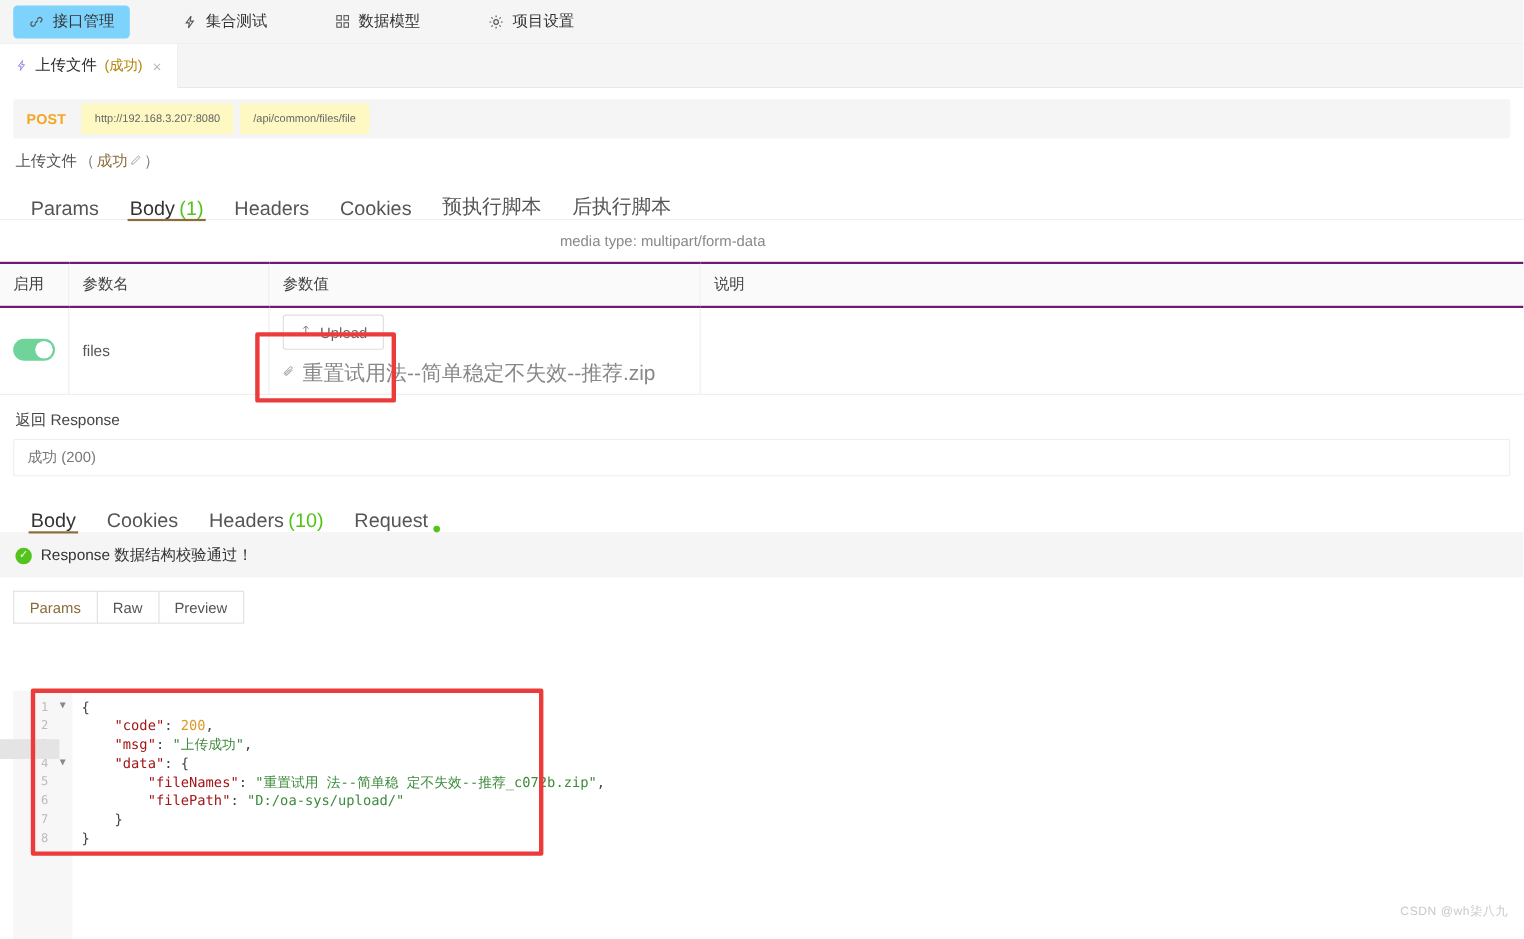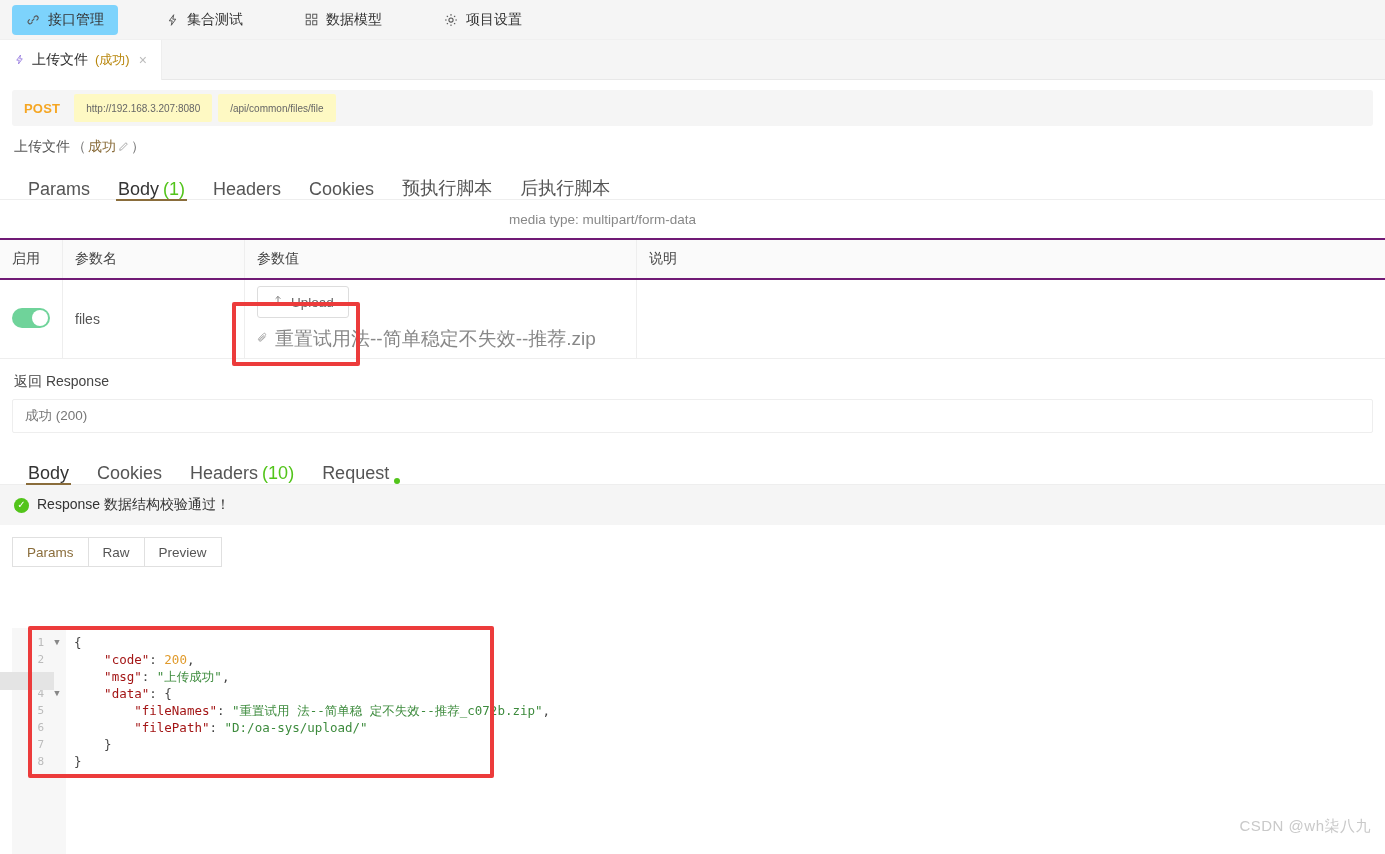--- a/index.html
+++ b/index.html
@@ -253,21 +253,21 @@
     border: 4px solid #ec3b3b;
     border-radius: 2px;
     pointer-events:none;
     z-index: 40;
   }
   #annot-upload { left:232px; top:302px; width:128px; height:64px; }
   #annot-json  { left:28px; top:626px; width:466px; height:152px; }
 
   .watermark{
     position:absolute; right:14px; bottom:18px;
-    color:#c9c9c9; font-size:15px;
+    color:#c9c9c9; font-size:11px;
     letter-spacing:.5px;
   }
 </style>
 </head>
 <body>
 
 <div class="topnav">
 
   <div class="nav-item active">
     <span class="ico">

